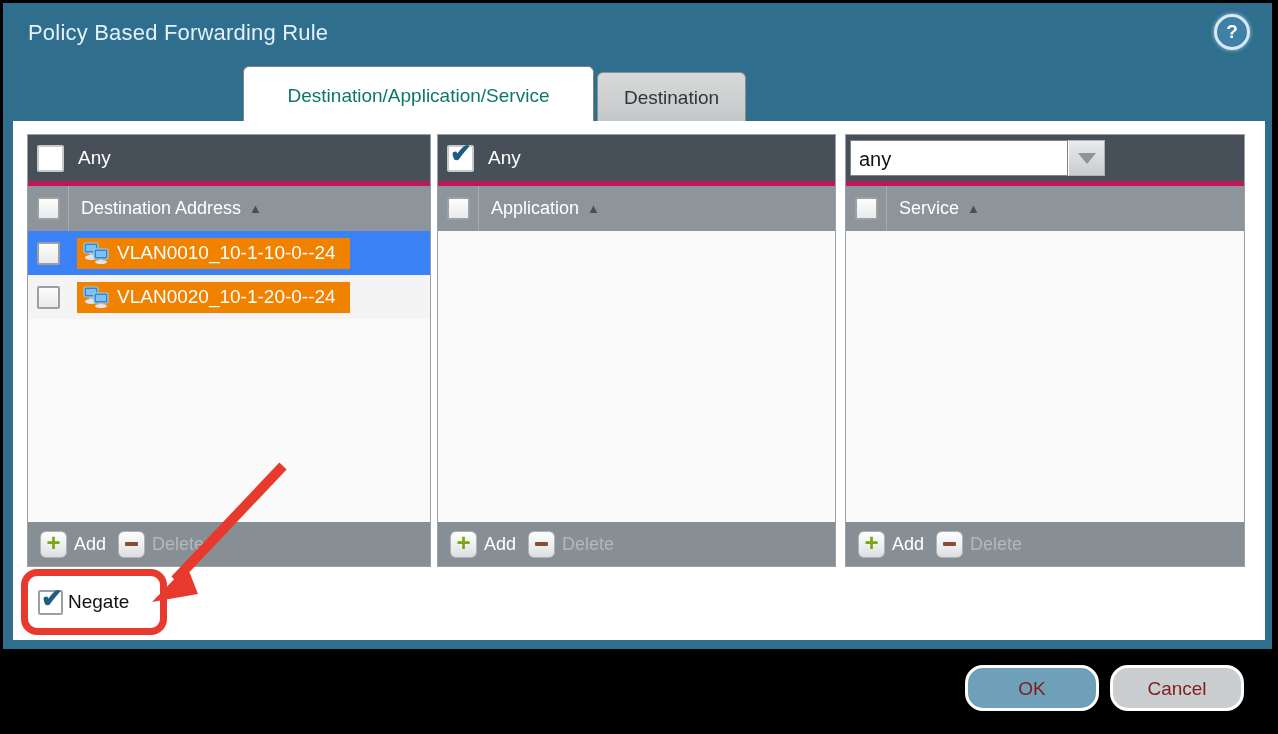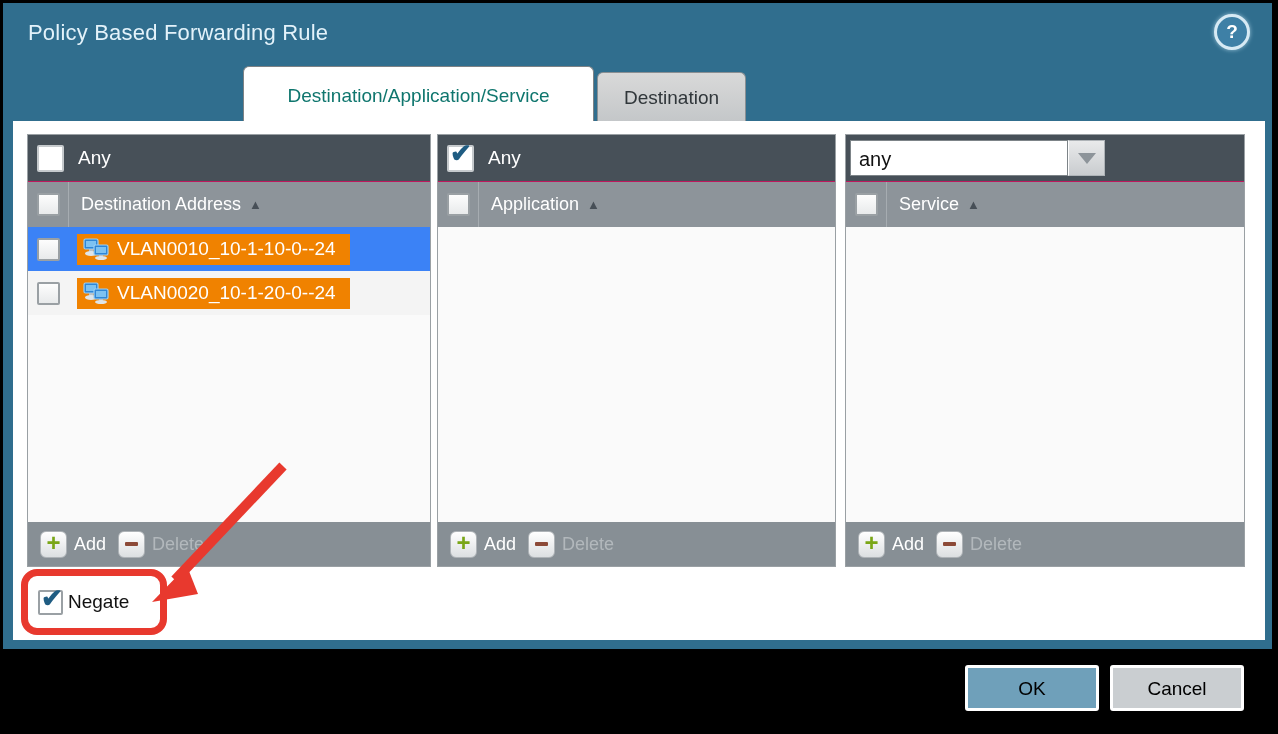--- a/index.html
+++ b/index.html
@@ -21,21 +21,21 @@
   #tab-dest{left:240px;width:351px;}
   #tab-forwarding{left:594px;width:149px;}
   
   .panel{position:absolute;left:10px;top:118px;width:1252px;height:519px;background:#fff;z-index:2;}
   
   .col{position:absolute;top:13px;height:433px;display:flex;flex-direction:column;border:1px solid #9aa0a4;box-sizing:border-box;}
   #col-dest{left:14px;width:404px;}
   #col-apps{left:424px;width:399px;}
   #col-svc{left:832px;width:400px;}
   .anybar{height:46px;background:#475058;display:flex;align-items:center;flex:0 0 auto;}
-  .subhead{height:45px;background:#8d949a;border-top:1px solid #be185d;display:flex;align-items:center;color:#fff;font-size:18px;flex:0 0 auto;}
+  .subhead{height:45px;background:#8d949a;border-top:5px solid #be185d;display:flex;align-items:center;color:#fff;font-size:18px;flex:0 0 auto;}
   .subhead .divider{width:1px;height:100%;background:#a6acb1;margin-left:8px;}
   .listbody{flex:1 1 auto;background:#fafafa;overflow:hidden;}
   .footerbar{height:44px;background:#878f95;display:flex;align-items:center;flex:0 0 auto;font-size:18px;}
   
   .cb{box-sizing:border-box;background:linear-gradient(#fdfdfd,#e8eaeb);border:2px solid #9aa0a4;border-radius:2px;position:relative;flex:0 0 auto;}
   .cb.big{width:27px;height:27px;margin-left:9px;background:#fff;border-color:#c6cacd;}
   .cb.small{width:23px;height:23px;margin-left:9px;}
   .cb .mark{display:none;position:absolute;left:1px;top:-9px;color:#1f5c82;font-size:26px;font-weight:bold;}
   .cb.checked .mark{display:block;}
   .anybar .label{color:#fff;font-size:19px;margin-left:14px;}
@@ -61,21 +61,21 @@
           display:flex;align-items:center;justify-content:center;box-sizing:border-box;}
   .dd-arrow{width:0;height:0;border-left:9px solid transparent;border-right:9px solid transparent;border-top:11px solid #8d949a;}
   
   .negatebox{position:absolute;left:8px;top:448px;width:132px;height:52px;border:7px solid #e8392e;border-radius:16px;
              display:flex;align-items:center;background:#fff;}
   .negatebox .cb{width:25px;height:25px;margin-left:10px;background:#fff;border:2px solid #9aa0a4;}
   .negatebox .nlabel{color:#111;font-size:19px;margin-left:5px;}
   
   .arrow-svg{position:absolute;left:0;top:0;width:1278px;height:734px;pointer-events:none;z-index:6;}
   
-  .btn{position:absolute;height:46px;border:3px solid #fff;border-radius:3px;font-size:19px;color:#000000;
+  .btn{position:absolute;height:46px;border:3px solid #fff;border-radius:18px;font-size:19px;color:#7f1d1d;
        text-align:center;line-height:42px;box-sizing:border-box;}
   #btn-ok{left:962px;top:662px;width:134px;background:#6fa0ba;}
   #btn-cancel{left:1107px;top:662px;width:134px;background:#caced1;}
 </style>
 </head>
 <body>
 
 <div class="dialog">
 
   <div class="titlebar">

